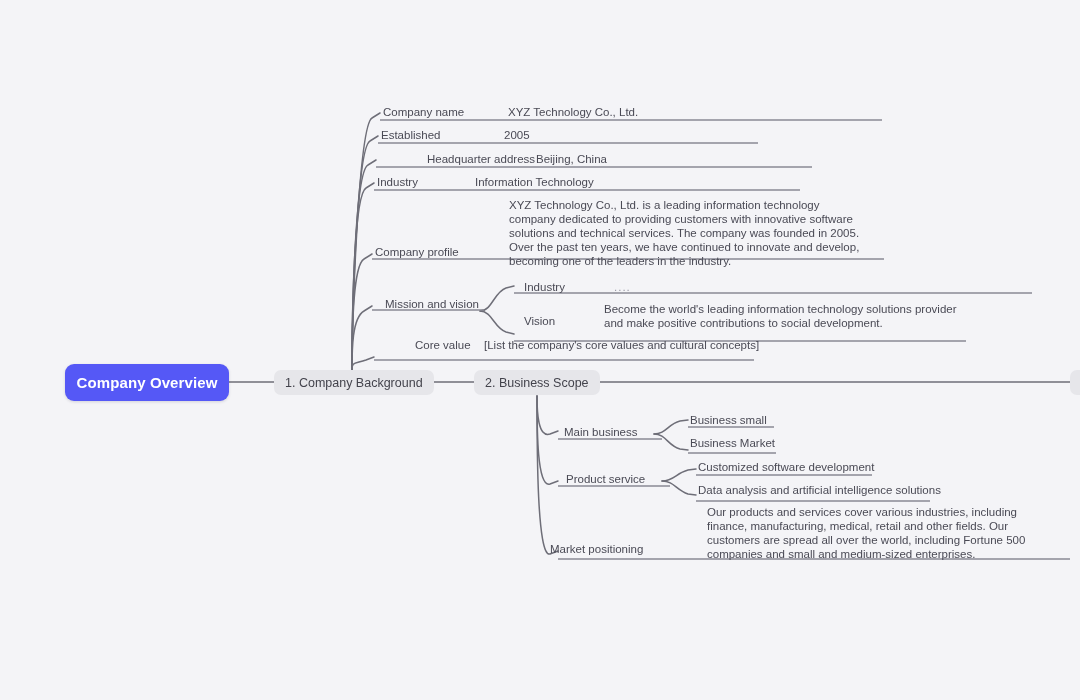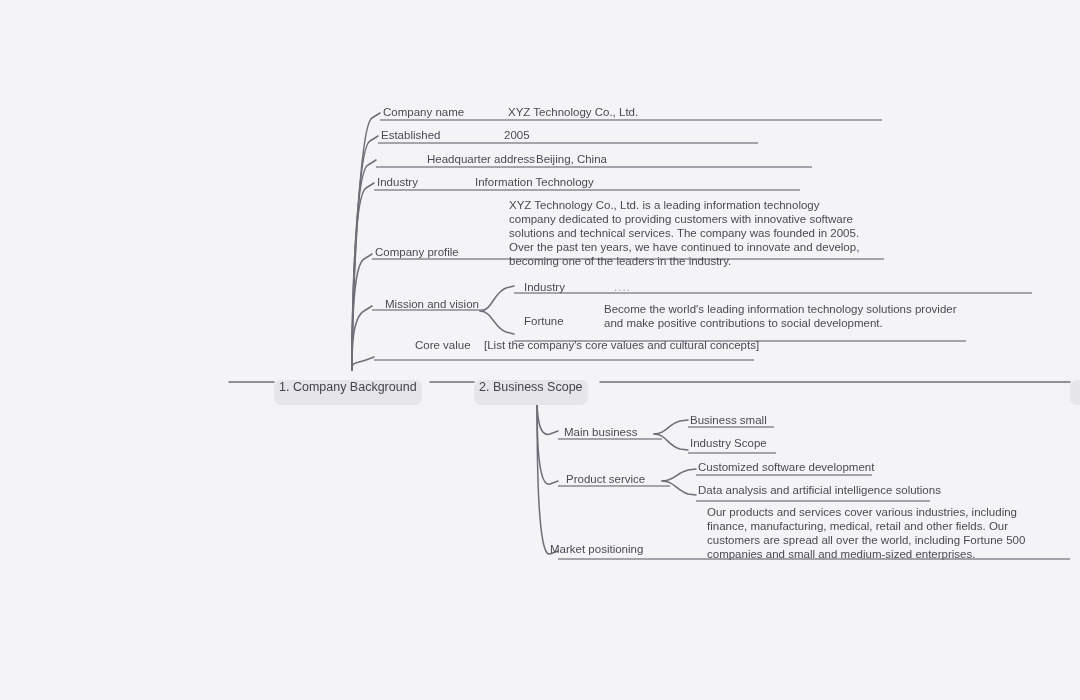--- a/index.html
+++ b/index.html
@@ -58,24 +58,24 @@
     white-space: nowrap;
   }
 
   
   .pill-node {
     position: absolute;
     background: #e6e6ea;
     border-radius: 7px;
     height: 25px;
     display: flex;
+    align-items: center;
     justify-content: center;
-    padding: 0 5px;
+    padding: 0 11px;
     box-sizing: border-box;
-    margin-top: 10px;
   }
   .pill-label {
     color: #43434c;
     font-size: 12.5px;
     white-space: nowrap;
   }
 
   
   .topic {
     position: absolute;
@@ -153,20 +153,23 @@
       <line x1="558" y1="486" x2="670" y2="486"></line>
       <line x1="696" y1="475" x2="872" y2="475"></line>
       <line x1="696" y1="501" x2="930" y2="501"></line>
 
       <line x1="558" y1="559" x2="1070" y2="559"></line>
     </g>
   </svg>
 
   <div class="layer">
 
+    <div class="root-node">
+      <span class="root-label">Company Overview</span>
+    </div>
 
     <div class="pill-node" style="left:274px; top:370px;">
       <span class="pill-label">1. Company Background</span>
     </div>
 
     <div class="pill-node" style="left:474px; top:370px;">
       <span class="pill-label">2. Business Scope</span>
     </div>
 
     <div class="pill-node" style="left:1070px; top:370px; width:60px;">
@@ -211,41 +214,41 @@
     <div class="topic" style="left:385px; top:297px;">
       <span class="t-inner">Mission and vision</span>
     </div>
 
     <div class="topic" style="left:524px; top:280px;">
       <span class="t-inner">Industry</span>
     </div>
     <span class="dots" style="left:614px; top:281px;">....</span>
 
     <div class="topic" style="left:524px; top:314px;">
-      <span class="t-inner">Fortune</span>
+      <span class="t-inner">Vision</span>
     </div>
     <div class="topic wrap" style="left:604px; top:302px; width:360px;">
       <span class="t-inner">Become the world's leading information technology solutions provider and make positive contributions to social development.</span>
     </div>
 
     <div class="topic" style="left:383px; top:338px;margin-left:32px;">
       <span class="t-inner">Core value</span>
     </div>
     <div class="topic" style="left:484px; top:338px;">
       <span class="t-inner">[List the company's core values and cultural concepts]</span>
     </div>
 
     <div class="topic" style="left:564px; top:425px;">
       <span class="t-inner">Main business</span>
     </div>
     <div class="topic" style="left:690px; top:413px;">
       <span class="t-inner">Business small</span>
     </div>
     <div class="topic" style="left:690px; top:436px;">
-      <span class="t-inner">Industry Scope</span>
+      <span class="t-inner">Business Market</span>
     </div>
 
     <div class="topic" style="left:566px; top:472px;">
       <span class="t-inner">Product service</span>
     </div>
     <div class="topic" style="left:698px; top:460px;">
       <span class="t-inner">Customized software development</span>
     </div>
     <div class="topic" style="left:698px; top:483px;">
       <span class="t-inner">Data analysis and artificial intelligence solutions</span>

